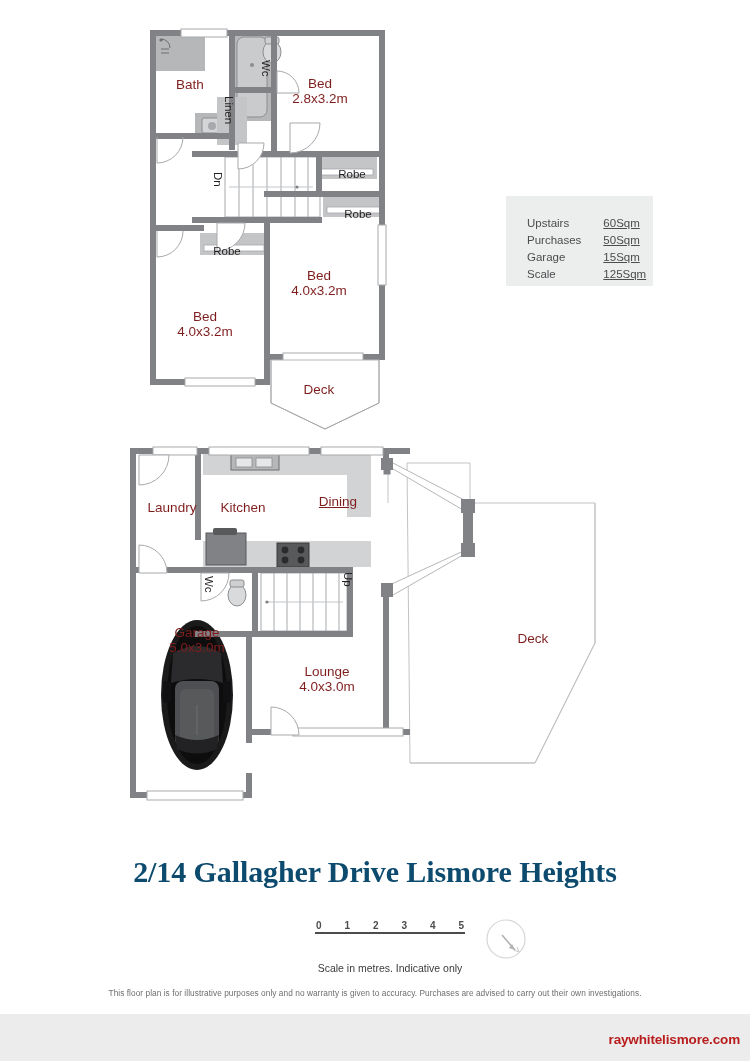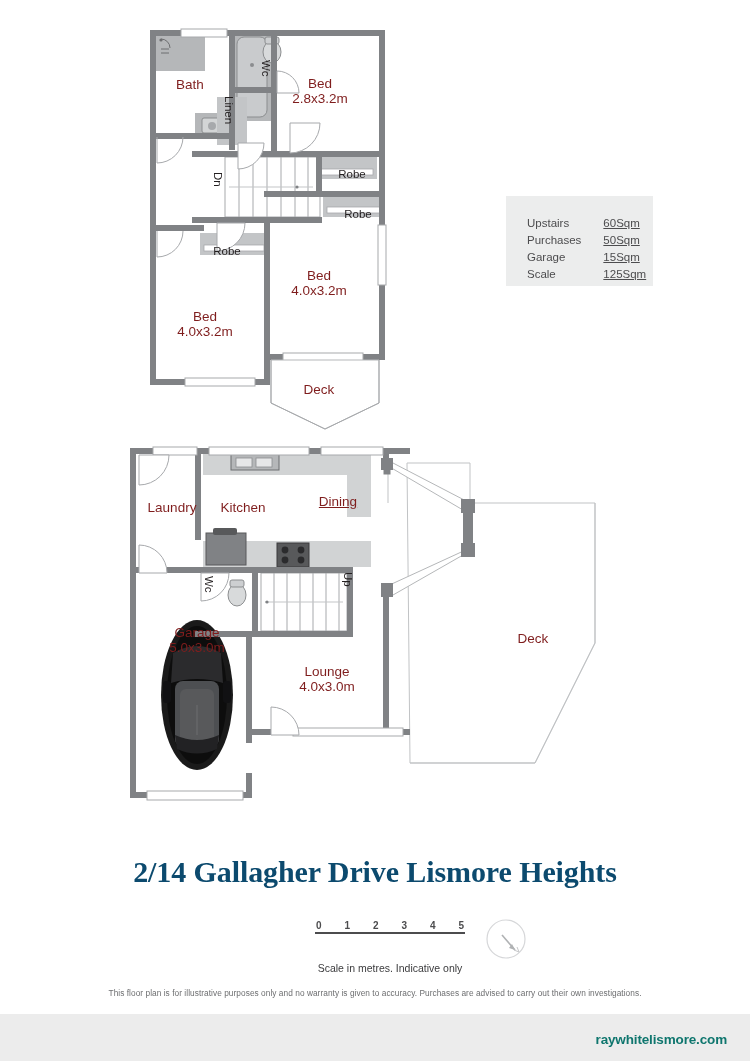--- a/index.html
+++ b/index.html
@@ -143,25 +143,25 @@
   .footer-bar {
     position: absolute;
     left: 0;
     top: 1014px;
     width: 750px;
     height: 47px;
     background: #ececec;
   }
   .footer-logo {
     position: absolute;
-    right: 23px;
+    right: 10px;
     top: 1032px;
     font-size: 13.5px;
     font-weight: bold;
-    color: #0f766e;
+    color: #b91c1c;
     letter-spacing: -0.15px;
   }
 </style>
 </head>
 <body>
 
 <div class="page">
 
   <div class="plan" style="left:145px; top:25px;">
     <svg width="250" height="410" viewBox="0 0 250 410">

